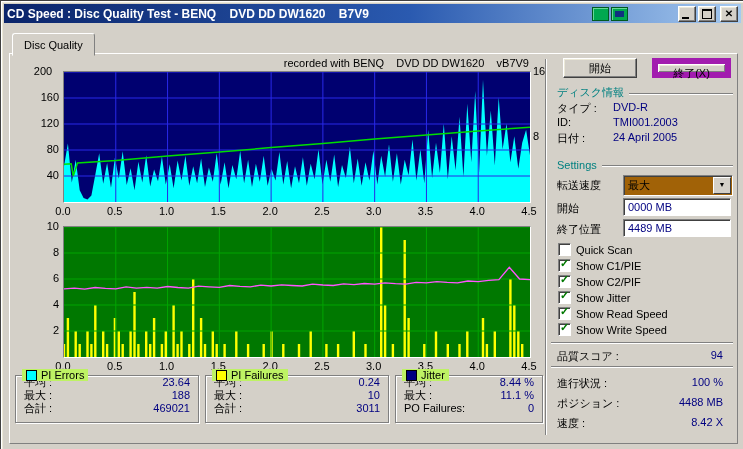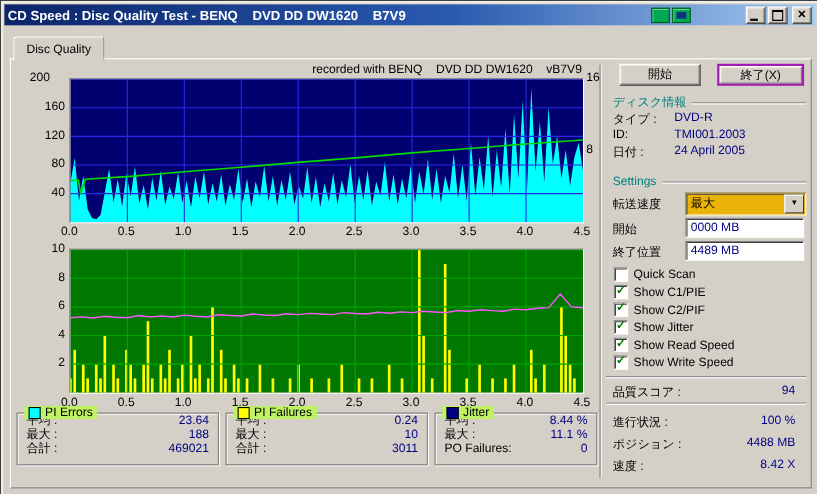--- a/index.html
+++ b/index.html
@@ -51,31 +51,31 @@
   .srow{display:flex;justify-content:space-between;padding:0 8px;line-height:13px;}
   .srow:first-of-type{margin-top:6px;}
   .srow .v{color:#000080;}
   .vdiv{position:absolute;left:544px;top:58px;width:0;height:376px;border-left:1px solid #808080;border-right:1px solid #ffffff;z-index:2;}
   .btn{
     position:absolute;top:57px;height:20px;background:#d4d0c8;z-index:2;
     border:1px solid;border-color:#ffffff #404040 #404040 #ffffff;
     box-shadow:inset -1px -1px 0 #808080, inset 1px 1px 0 #ece9d8;
     font-family:"Liberation Sans",sans-serif;font-size:11px;text-align:center;line-height:18px;padding:0;
   }
-  .btn.default{border:2px solid #a21caf;box-shadow:inset 1px 1px 0 #ffffff, inset -1px -1px 0 #808080, inset 2px 2px 0 #ece9d8;}
+  .btn.default{border:6px solid #a21caf;box-shadow:inset 1px 1px 0 #ffffff, inset -1px -1px 0 #808080, inset 2px 2px 0 #ece9d8;}
   #btn-start{left:562px;width:74px;}
   #btn-exit{left:651px;width:79px;}
   .sec{position:absolute;left:556px;width:176px;display:flex;align-items:center;color:#008080;z-index:2;}
   .sec .line{flex:1;height:0;border-top:1px solid #808080;border-bottom:1px solid #ffffff;margin-left:5px;margin-top:2px;}
   .irow{position:absolute;left:556px;width:176px;display:flex;z-index:2;}
   .irow .k{width:56px;flex:none;}
   .irow .v{color:#000080;}
   .lbl{position:absolute;left:556px;z-index:2;}
   .combo{
-    position:absolute;left:622px;top:174px;width:108px;height:19px;background:#eab308;z-index:2;
+    position:absolute;left:622px;top:174px;width:108px;height:19px;background:#a16207;z-index:2;
     border:1px solid;border-color:#808080 #ffffff #ffffff #808080;
     box-shadow:inset 1px 1px 0 #404040;
     display:flex;align-items:center;
   }
   .combo-val{flex:1;padding-left:4px;line-height:17px;}
   .combo-btn{
     width:16px;height:15px;margin-right:1px;background:#d4d0c8;flex:none;
     border:1px solid;border-color:#ffffff #404040 #404040 #ffffff;
     font-size:7px;text-align:center;line-height:14px;color:#000;
   }
@@ -219,21 +219,21 @@
         <line x1="414.22222222222223" y1="0" x2="414.22222222222223" y2="130" stroke="#00a400" stroke-width="1"></line>
         <line x1="0" y1="0" x2="466" y2="0" stroke="#00a400" stroke-width="1"></line>
         <line x1="0" y1="26" x2="466" y2="26" stroke="#00a400" stroke-width="1"></line>
         <line x1="0" y1="52" x2="466" y2="52" stroke="#00a400" stroke-width="1"></line>
         <line x1="0" y1="78" x2="466" y2="78" stroke="#00a400" stroke-width="1"></line>
         <line x1="0" y1="104" x2="466" y2="104" stroke="#00a400" stroke-width="1"></line>
         <polyline points="0.0,61.8 10.4,61.1 20.7,62.1 31.1,60.5 41.4,61.4 51.8,61.8 62.1,59.8 72.5,61.1 82.8,60.3 93.2,61.1 103.6,59.5 113.9,60.5 124.3,61.1 134.6,59.1 145.0,59.8 155.3,60.3 165.7,58.5 176.0,59.3 186.4,59.8 196.8,58.2 207.1,59.0 217.5,57.9 227.8,58.5 238.2,59.0 248.5,57.2 258.9,58.0 269.2,58.5 279.6,56.9 290.0,57.7 300.3,56.5 310.7,57.2 321.0,55.9 331.4,56.7 341.7,57.2 352.1,55.3 362.4,55.9 372.8,54.6 383.2,55.4 393.5,55.9 403.9,54.0 414.2,54.6 424.6,53.3 434.9,52.7 445.3,40.3 455.6,52.0 466.0,52.7" fill="none" stroke="#ff55ff" stroke-width="1.3"></polyline>
       </svg>
     </div>
   <div id="axis-layer">
-      <span class="tick" style="left: 26px; top: 64px; width: 32px; text-align: left;">200</span>
+      <span class="tick" style="left: 26px; top: 64px; width: 32px; text-align: center;">200</span>
       <span class="tick" style="left: 26px; top: 90px; width: 32px; text-align: right;">160</span>
       <span class="tick" style="left: 26px; top: 116px; width: 32px; text-align: right;">120</span>
       <span class="tick" style="left: 26px; top: 142px; width: 32px; text-align: right;">80</span>
       <span class="tick" style="left: 26px; top: 168px; width: 32px; text-align: right;">40</span>
       <span class="tick" style="left: 532px; top: 64px; width: 20px; text-align: left;">16</span>
       <span class="tick" style="left: 532px; top: 129px; width: 20px; text-align: left;">8</span>
       <span class="tick" style="left: 47px; top: 204px; width: 30px; text-align: center;">0.0</span>
       <span class="tick" style="left: 98.7778px; top: 204px; width: 30px; text-align: center;">0.5</span>
       <span class="tick" style="left: 150.556px; top: 204px; width: 30px; text-align: center;">1.0</span>
       <span class="tick" style="left: 202.333px; top: 204px; width: 30px; text-align: center;">1.5</span>

